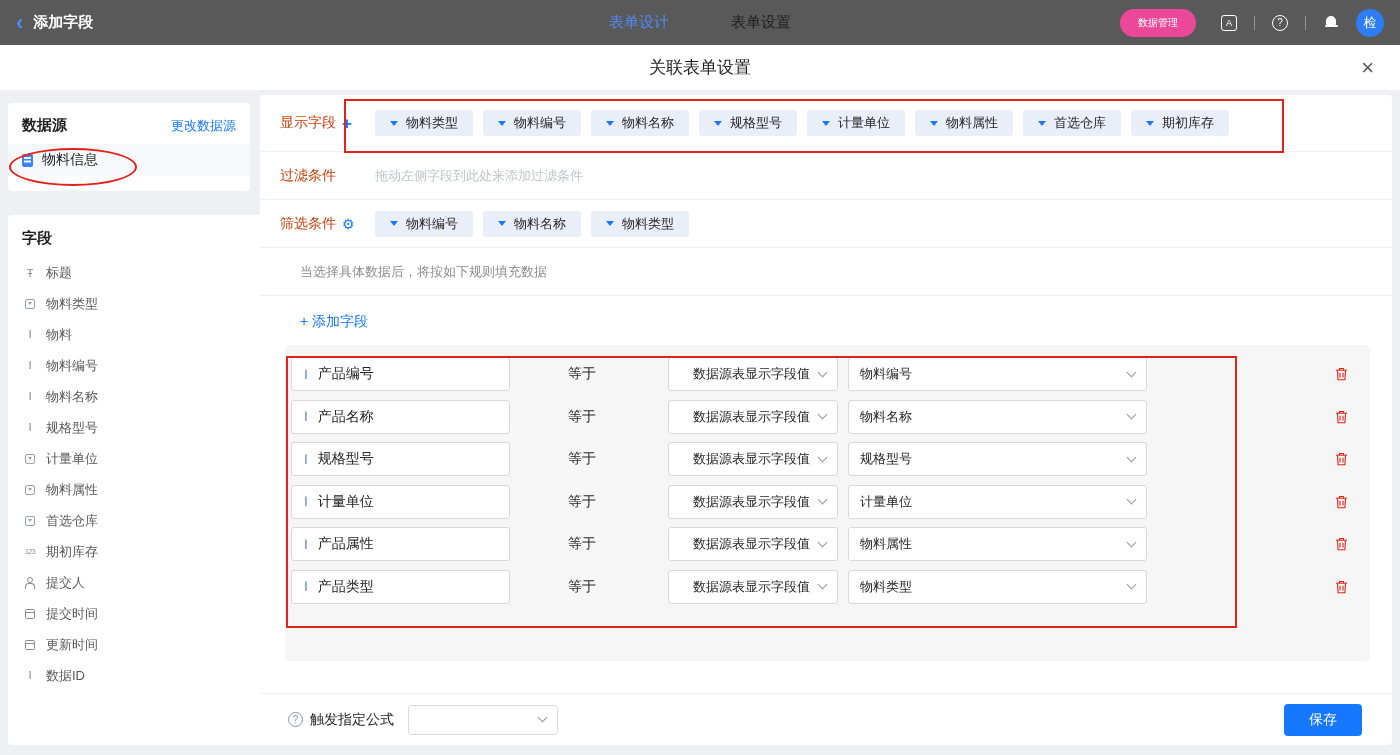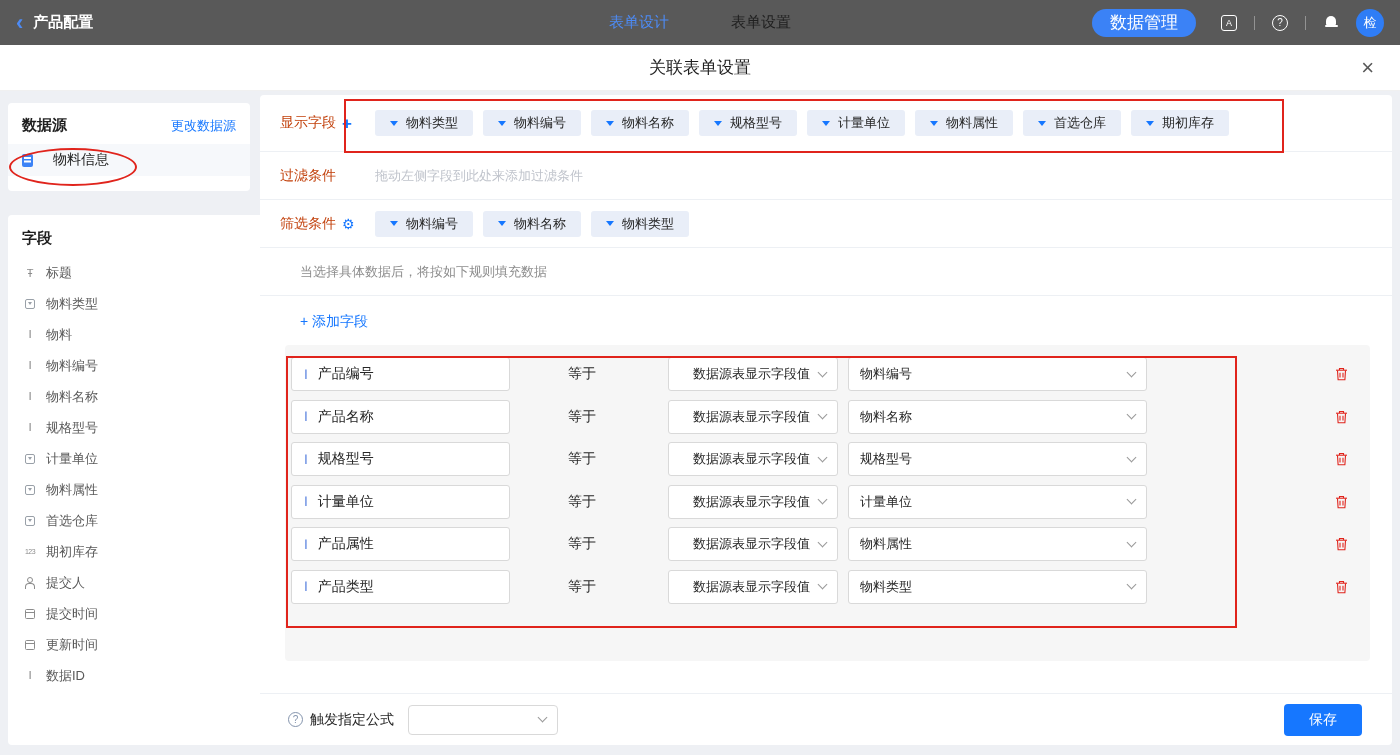--- a/index.html
+++ b/index.html
@@ -12,41 +12,41 @@
     color:#262626;
   }
   
   .topbar { height:45px; background:#595959; display:flex; align-items:center; padding:0 16px; position:relative; }
   .back-chevron { color:#4d8bf5; font-size:22px; font-weight:bold; line-height:1; margin-right:10px; cursor:pointer; }
   .back-label { color:#ffffff; font-size:15px; font-weight:600; }
   .tabs { position:absolute; left:50%; transform:translateX(-50%); display:flex; gap:62px; }
   .tab { font-size:15px; color:#1f1f1f; cursor:pointer; }
   .tab.active { color:#4d8bf5; }
   .topbar-right { margin-left:auto; display:flex; align-items:center; gap:15px; }
-  .green-btn { background:#3b82f6; color:#fff; font-size:17px; height:28px; padding:0 18px; border-radius:14px; display:flex; align-items:center; cursor:pointer; margin-right:8px; }
+  .green-btn { background:#ec4899; color:#fff; font-size:10px; height:28px; padding:0 18px; border-radius:14px; display:flex; align-items:center; cursor:pointer; margin-right:8px; }
   .tb-icon { width:20px; height:20px; display:flex; align-items:center; justify-content:center; cursor:pointer; }
   .lang-box { width:16px; height:16px; border:1.5px solid #fff; border-radius:3px; color:#fff; font-size:9px; display:flex; align-items:center; justify-content:center; }
   .help-circle { width:16px; height:16px; border:1.5px solid #fff; border-radius:50%; color:#fff; font-size:10px; display:flex; align-items:center; justify-content:center; }
   .bell { position:relative; width:14px; height:14px; }
   .bell::before { content:""; position:absolute; top:0.5px; left:2px; width:10px; height:8.5px; background:#fff; border-radius:5px 5px 1px 1px; }
   .bell::after { content:""; position:absolute; top:9.5px; left:0.5px; width:13px; height:1.5px; background:#fff; border-radius:1px; }
   .tb-sep { width:1px; height:14px; background:rgba(255,255,255,0.35); }
   .avatar { width:28px; height:28px; border-radius:50%; background:#2f7df6; color:#fff; font-size:13px; display:flex; align-items:center; justify-content:center; cursor:pointer; }
   
   .modal-header { height:46px; background:#fff; display:flex; align-items:center; justify-content:center; position:relative; border-bottom:1px solid #f0f0f0; }
   .modal-title { font-size:17px; color:#1f1f1f; }
   .close-x { position:absolute; right:26px; font-size:22px; color:#595959; cursor:pointer; line-height:1; }
   
   .content { position:absolute; top:91px; left:0; right:0; bottom:0; }
   .panel { background:#fff; border-radius:4px; position:absolute; }
   .panel-ds { left:8px; top:12px; width:242px; height:88px; }
   .ds-header { display:flex; align-items:center; justify-content:space-between; padding:13px 14px 9px; }
   .ds-title, .f-title { font-size:15px; font-weight:bold; color:#1f1f1f; }
   .ds-link { font-size:13px; color:#1677ff; cursor:pointer; }
-  .ds-item { height:32px; display:flex; align-items:center; gap:20px; padding:0 14px; background:#f6f8fb; font-size:14px; color:#262626; cursor:pointer; }
+  .ds-item { height:32px; display:flex; align-items:center; gap:9px; padding:0 14px; background:#f6f8fb; font-size:14px; color:#262626; cursor:pointer; }
   .doc-icon { width:11px; height:13px; background:#3b82f6; border-radius:2px; position:relative; flex:none; }
   .doc-icon::before { content:""; position:absolute; left:2px; top:3.5px; width:7px; height:1.5px; background:#fff; box-shadow:0 3.5px 0 #fff; }
   .panel-fields { left:8px; top:124px; width:260px; bottom:10px; overflow:hidden; }
   .f-title { padding:14px 14px 9px; }
   .f-item { height:31px; display:flex; align-items:center; gap:9px; padding:0 15px; font-size:13px; color:#595959; cursor:pointer; }
   .fi { width:14px; height:14px; display:inline-flex; align-items:center; justify-content:center; color:#8c8c8c; flex:none; }
   .fi-title::before { content:"Ŧ"; font-size:11px; }
   .fi-text::before { content:"Ⅰ"; font-family:"Liberation Serif", serif; font-size:11px; }
   .fi-num::before { content:"123"; font-size:7px; letter-spacing:-0.5px; }
   .fi-box { width:10px; height:10px; border:1px solid #99a0a8; border-radius:2px; position:relative; }
@@ -93,21 +93,21 @@
   .ann { position:absolute; border:2px solid #e0241c; pointer-events:none; z-index:50; }
   .ann-ellipse { left:9px; top:57px; width:128px; height:38px; border-radius:50%; }
   .ann-rect1 { left:344px; top:8px; width:940px; height:54px; }
   .ann-rect2 { left:286px; top:265px; width:951px; height:272px; }
 </style>
 </head>
 <body>
 
 <div class="topbar">
   <span class="back-chevron">‹</span>
-  <span class="back-label">产品配置</span>
+  <span class="back-label">添加字段</span>
   <div class="tabs">
     <span class="tab active">表单设计</span>
     <span class="tab">表单设置</span>
   </div>
   <div class="topbar-right">
     <span class="green-btn">数据管理</span>
     <span class="tb-icon">
         <span class="lang-box">A</span>
       </span>
     <span class="tb-sep"></span>

